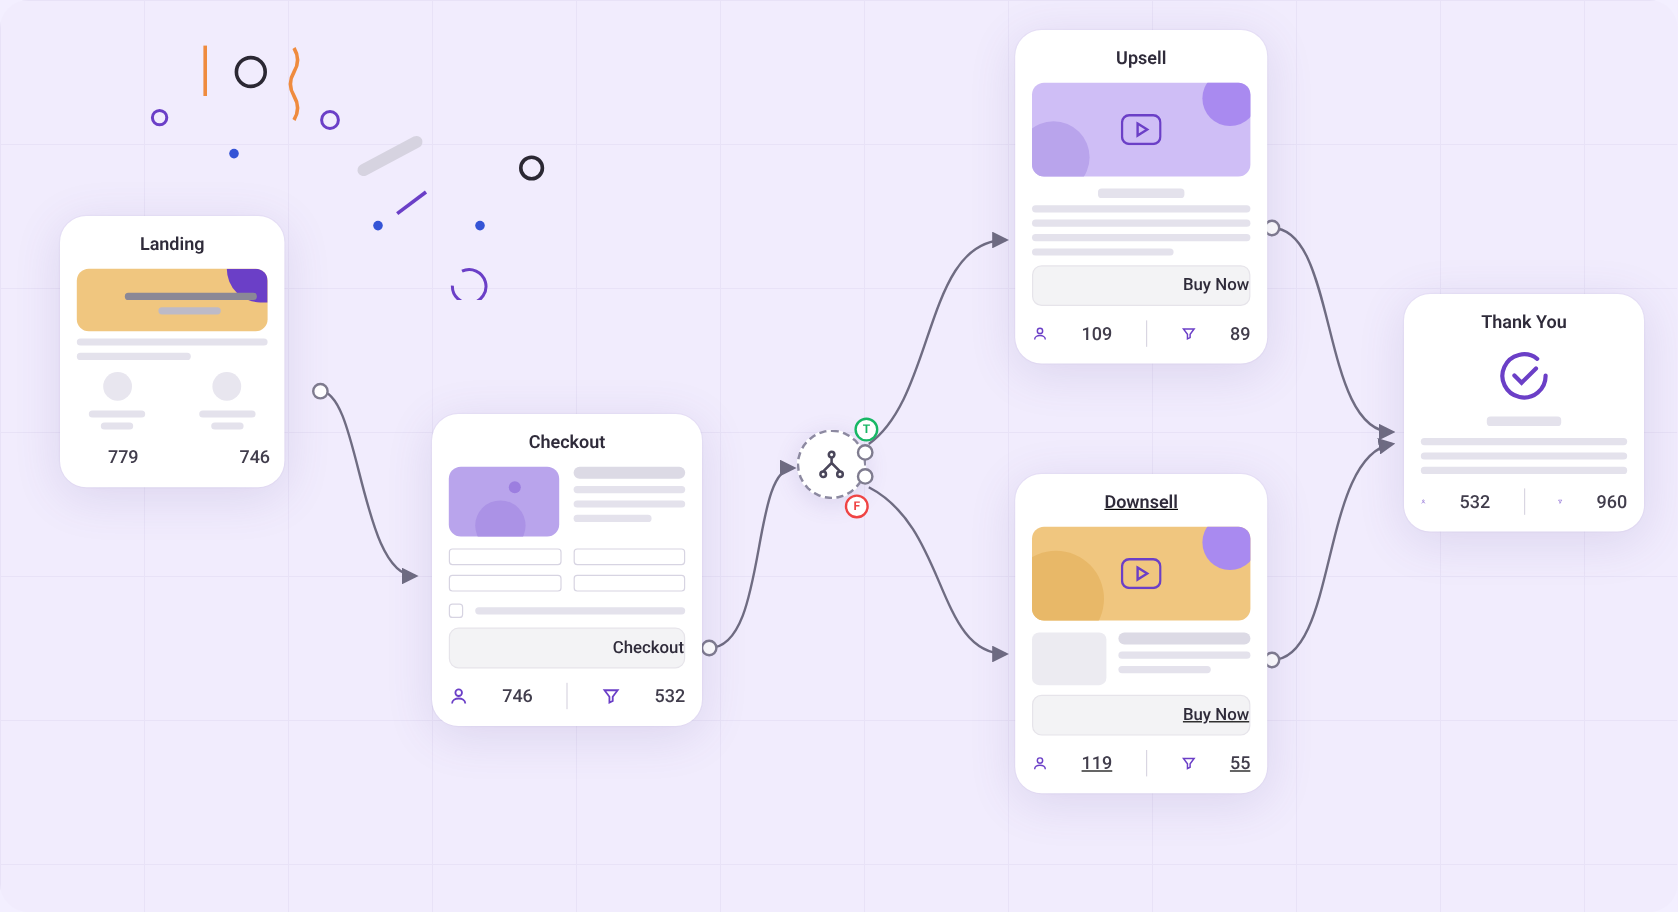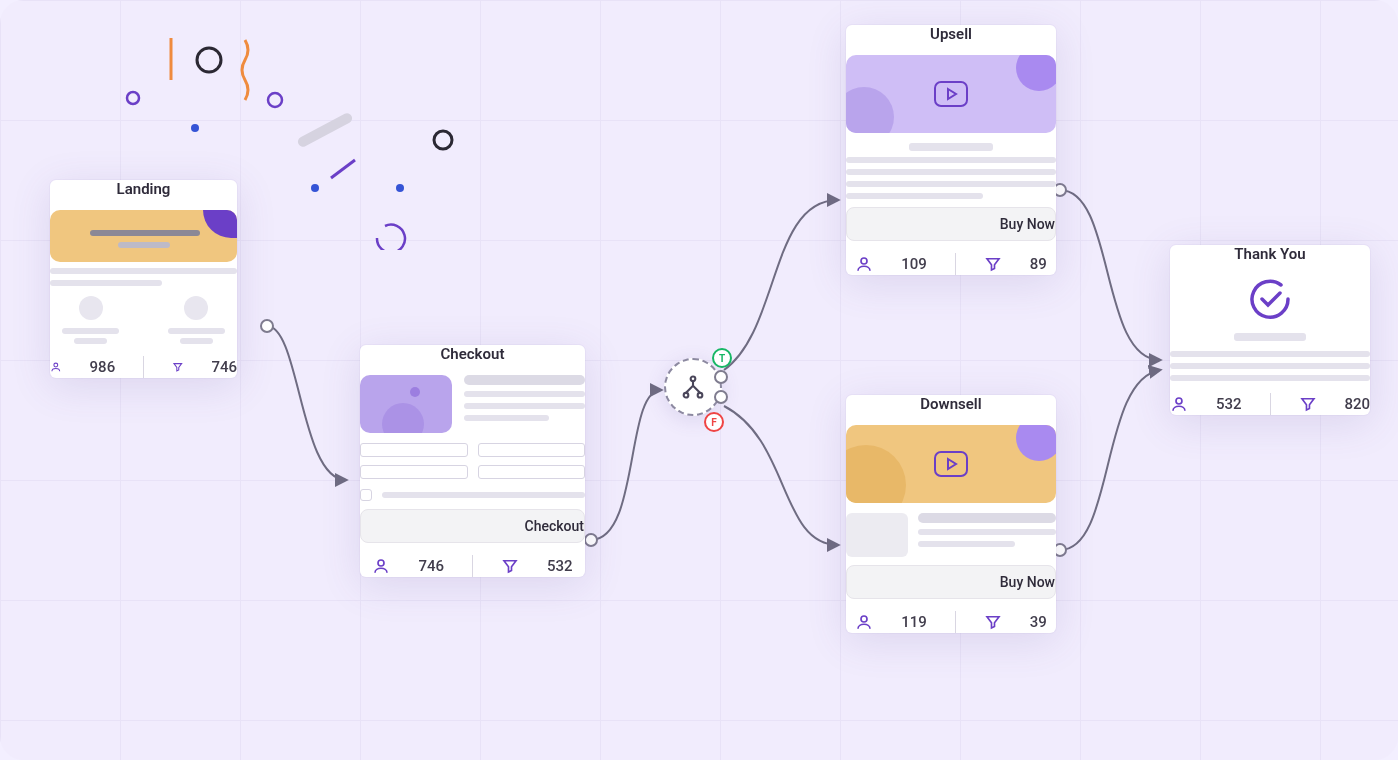--- a/index.html
+++ b/index.html
@@ -16,22 +16,23 @@
     height: 760px;
     background:
       linear-gradient(#e8e2f7 1px, transparent 1px) 0 0/120px 120px,
       linear-gradient(90deg,#e8e2f7 1px, transparent 1px) 0 0/120px 120px,
       #f1ecfd;
     border-radius: 24px;
   }
   .card {
     position: absolute;
     background: #fff;
-    border-radius: 6px;
+    border-radius: 22px;
     box-shadow: 0 8px 40px rgba(90,70,150,.14), 0 0 0 1px rgba(90,70,150,.04);
+    padding: 14px;
   }
   .card-title {
     text-align: center;
     font-size: 15px;
     font-weight: 600;
     color: #2f2b3a;
     margin-bottom: 12px;
   }
   .cta-btn {
     background: #f3f3f5;
@@ -131,21 +132,21 @@
         <div style="width:24px;height:24px;border-radius:50%;background:#e8e6ef;margin:0 auto;"></div>
         <div class="ph-line" style="width:70%; margin:8px auto 0;"></div>
         <div class="ph-line" style="width:40%; margin:4px auto 0;"></div>
       </div>
     </div>
     <div class="stats">
       <svg width="18" height="18" viewBox="0 0 24 24" fill="none" stroke="#6b3fc7" stroke-width="2.2">
           <circle cx="12" cy="8" r="4"></circle>
           <path d="M4 21c0-4 4-6 8-6s8 2 8 6"></path>
         </svg>
-      <span>986</span>
+      <span>779</span>
       <div class="sep"></div>
       <svg width="18" height="18" viewBox="0 0 24 24" fill="none" stroke="#6b3fc7" stroke-width="2.2">
           <path d="M4 5h16l-6 8v5l-4 2v-7L4 5z"></path>
         </svg>
       <span>746</span>
     </div>
   </div>
 
   <div class="card" style="left:360px; top:345px; width:225px;">
     <div class="card-title">Checkout</div>
@@ -224,21 +225,21 @@
         </svg>
       <span>109</span>
       <div class="sep"></div>
       <svg width="18" height="18" viewBox="0 0 24 24" fill="none" stroke="#6b3fc7" stroke-width="2.2">
           <path d="M4 5h16l-6 8v5l-4 2v-7L4 5z"></path>
         </svg>
       <span>89</span>
     </div>
   </div>
 
-  <div class="card" style="left:846px; top:395px; width:210px;">
+  <div class="card" style="left:846px; top:395px; width:210px;text-decoration:underline;">
     <div class="card-title">Downsell</div>
     <div class="hero" style="height:78px; background:#f0c67f;">
       <div style="position:absolute;left:-20px;bottom:-22px;width:80px;height:80px;border-radius:50%;background:#e8b868;"></div>
       <div style="position:absolute;right:-6px;top:-10px;width:46px;height:46px;border-radius:50%;background:#a98af0;"></div>
       <svg style="position:absolute;left:50%;top:50%;transform:translate(-50%,-50%);" width="34" height="26" viewBox="0 0 34 26" fill="none" stroke="#6b3fc7" stroke-width="2">
           <rect x="1" y="1" width="32" height="24" rx="6"></rect>
           <path d="M14 8l8 5-8 5z"></path>
         </svg>
     </div>
     <div style="display:flex; gap:10px; margin-top:10px;">
@@ -253,21 +254,21 @@
     <div class="stats">
       <svg width="18" height="18" viewBox="0 0 24 24" fill="none" stroke="#6b3fc7" stroke-width="2.2">
           <circle cx="12" cy="8" r="4"></circle>
           <path d="M4 21c0-4 4-6 8-6s8 2 8 6"></path>
         </svg>
       <span>119</span>
       <div class="sep"></div>
       <svg width="18" height="18" viewBox="0 0 24 24" fill="none" stroke="#6b3fc7" stroke-width="2.2">
           <path d="M4 5h16l-6 8v5l-4 2v-7L4 5z"></path>
         </svg>
-      <span>39</span>
+      <span>55</span>
     </div>
   </div>
 
   <div class="card" style="left:1170px; top:245px; width:200px;">
     <div class="card-title">Thank You</div>
     <div style="text-align:center; margin:10px 0 6px;">
       <svg width="48" height="48" viewBox="0 0 48 48" fill="none" stroke="#6b3fc7" stroke-width="3.5" stroke-linecap="round">
         <path d="M42 24a18 18 0 1 1-7-14"></path>
         <path d="M16 24l6 6 12-12"></path>
       </svg>
@@ -279,21 +280,21 @@
     <div class="stats">
       <svg width="18" height="18" viewBox="0 0 24 24" fill="none" stroke="#6b3fc7" stroke-width="2.2">
           <circle cx="12" cy="8" r="4"></circle>
           <path d="M4 21c0-4 4-6 8-6s8 2 8 6"></path>
         </svg>
       <span>532</span>
       <div class="sep"></div>
       <svg width="18" height="18" viewBox="0 0 24 24" fill="none" stroke="#6b3fc7" stroke-width="2.2">
           <path d="M4 5h16l-6 8v5l-4 2v-7L4 5z"></path>
         </svg>
-      <span>820</span>
+      <span>960</span>
     </div>
   </div>
 
   <svg class="confetti" style="left:115px; top:20px;" width="340" height="230">
     <circle cx="18" cy="78" r="6" fill="none" stroke="#6b3fc7" stroke-width="2.5"></circle>
     <circle cx="80" cy="108" r="4" fill="#3554d6"></circle>
     <line x1="56" y1="18" x2="56" y2="60" stroke="#ef8b3e" stroke-width="3"></line>
     <circle cx="94" cy="40" r="12" fill="none" stroke="#2b2833" stroke-width="3"></circle>
     <path d="M130 20 q6 10 0 20 q-6 10 0 20 q6 10 0 20" fill="none" stroke="#ef8b3e" stroke-width="3"></path>
     <circle cx="160" cy="80" r="7" fill="none" stroke="#6b3fc7" stroke-width="2.5"></circle>

